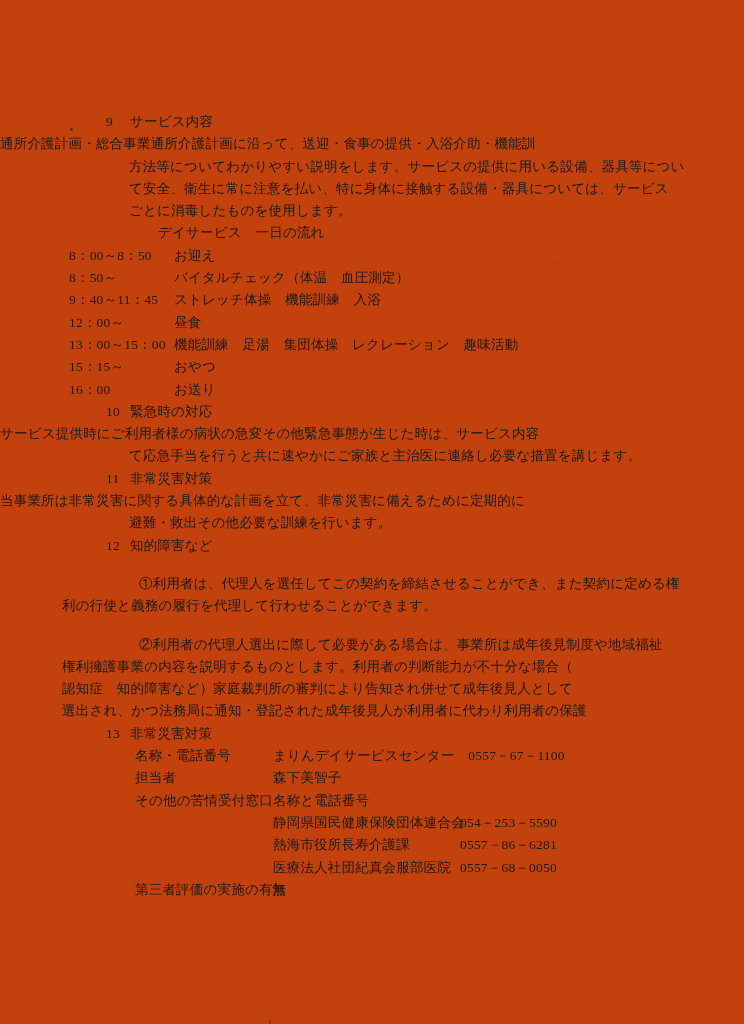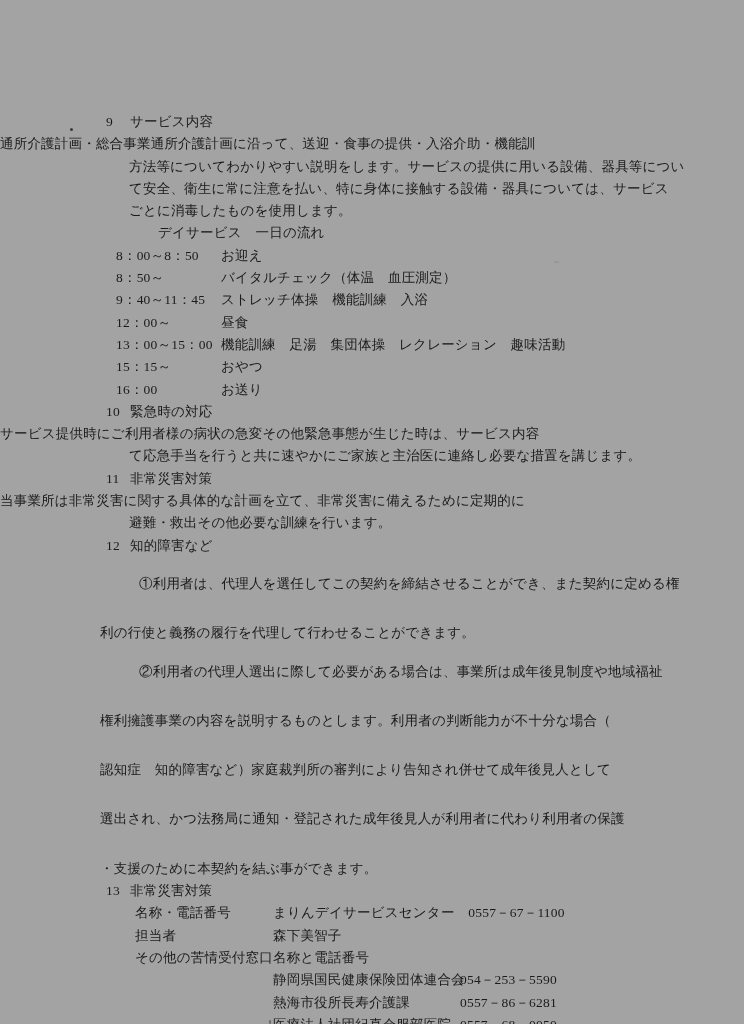--- a/index.html
+++ b/index.html
@@ -1,41 +1,41 @@
 <!DOCTYPE html>
 <html><head>
 <meta charset="utf-8">
 <style>
   html,body { margin:0; padding:0; }
   .page {
     position:relative;
     width:744px; height:1024px;
-    background:#a3a3a3;
+    background:#c2410c;
     overflow:hidden;
     font-family:"Liberation Serif","DejaVu Serif",serif;
     color:#1b1b1b;
   }
   .content {
     position:absolute; top:111px; left:0; width:744px;
     font-size:13.5px; line-height:22.3px;
     letter-spacing:0.2px;
   }
   .ln { height:22.3px; white-space:nowrap; }
   
   .sec-head { padding-left:106px; }
   .sec-num { display:inline-block; width:24px; }
   
   .p-cont  { padding-left:129px; }
   .p-first { }
   
   .b-first { padding-left:139px;margin-top:16px; }
-  .b-cont  { padding-left:100px;margin-top:27px; }
+  .b-cont  { padding-left:62px; }
   
   .sched-head { padding-left:158px; }
-  .sched-row  { padding-left:116px; }
+  .sched-row  { padding-left:69px; }
   .sched-time { display:inline-block; width:105px; }
   
   .l-row   { padding-left:135px; }
   .l-label { display:inline-block; width:138px; }
   .c-row   { padding-left:273px; }
   .c-name  { display:inline-block; width:187px; }
   .t-label { display:inline-block; width:137px; }
   
   .speck { position:absolute; background:#3a3a3a; border-radius:50%; }
   .speck-topleft  { left:70px; top:128px; width:3px; height:3px; }
@@ -97,21 +97,20 @@
 
     <div class="ln sec-head">
       <span class="sec-num">12</span><span>知的障害など</span>
     </div>
     <div class="ln b-first">①利用者は、代理人を選任してこの契約を締結させることができ、また契約に定める権</div>
     <div class="ln b-cont">利の行使と義務の履行を代理して行わせることができます。</div>
     <div class="ln b-first">②利用者の代理人選出に際して必要がある場合は、事業所は成年後見制度や地域福祉</div>
     <div class="ln b-cont">権利擁護事業の内容を説明するものとします。利用者の判断能力が不十分な場合（</div>
     <div class="ln b-cont">認知症　知的障害など）家庭裁判所の審判により告知され併せて成年後見人として</div>
     <div class="ln b-cont">選出され、かつ法務局に通知・登記された成年後見人が利用者に代わり利用者の保護</div>
-    <div class="ln b-cont">・支援のために本契約を結ぶ事ができます。</div>
 
     <div class="ln sec-head">
       <span class="sec-num">13</span><span>非常災害対策</span>
     </div>
     <div class="ln l-row">
       <span class="l-label">名称・電話番号</span><span>まりんデイサービスセンター　0557－67－1100</span>
     </div>
     <div class="ln l-row">
       <span class="l-label">担当者</span><span>森下美智子</span>
     </div>

